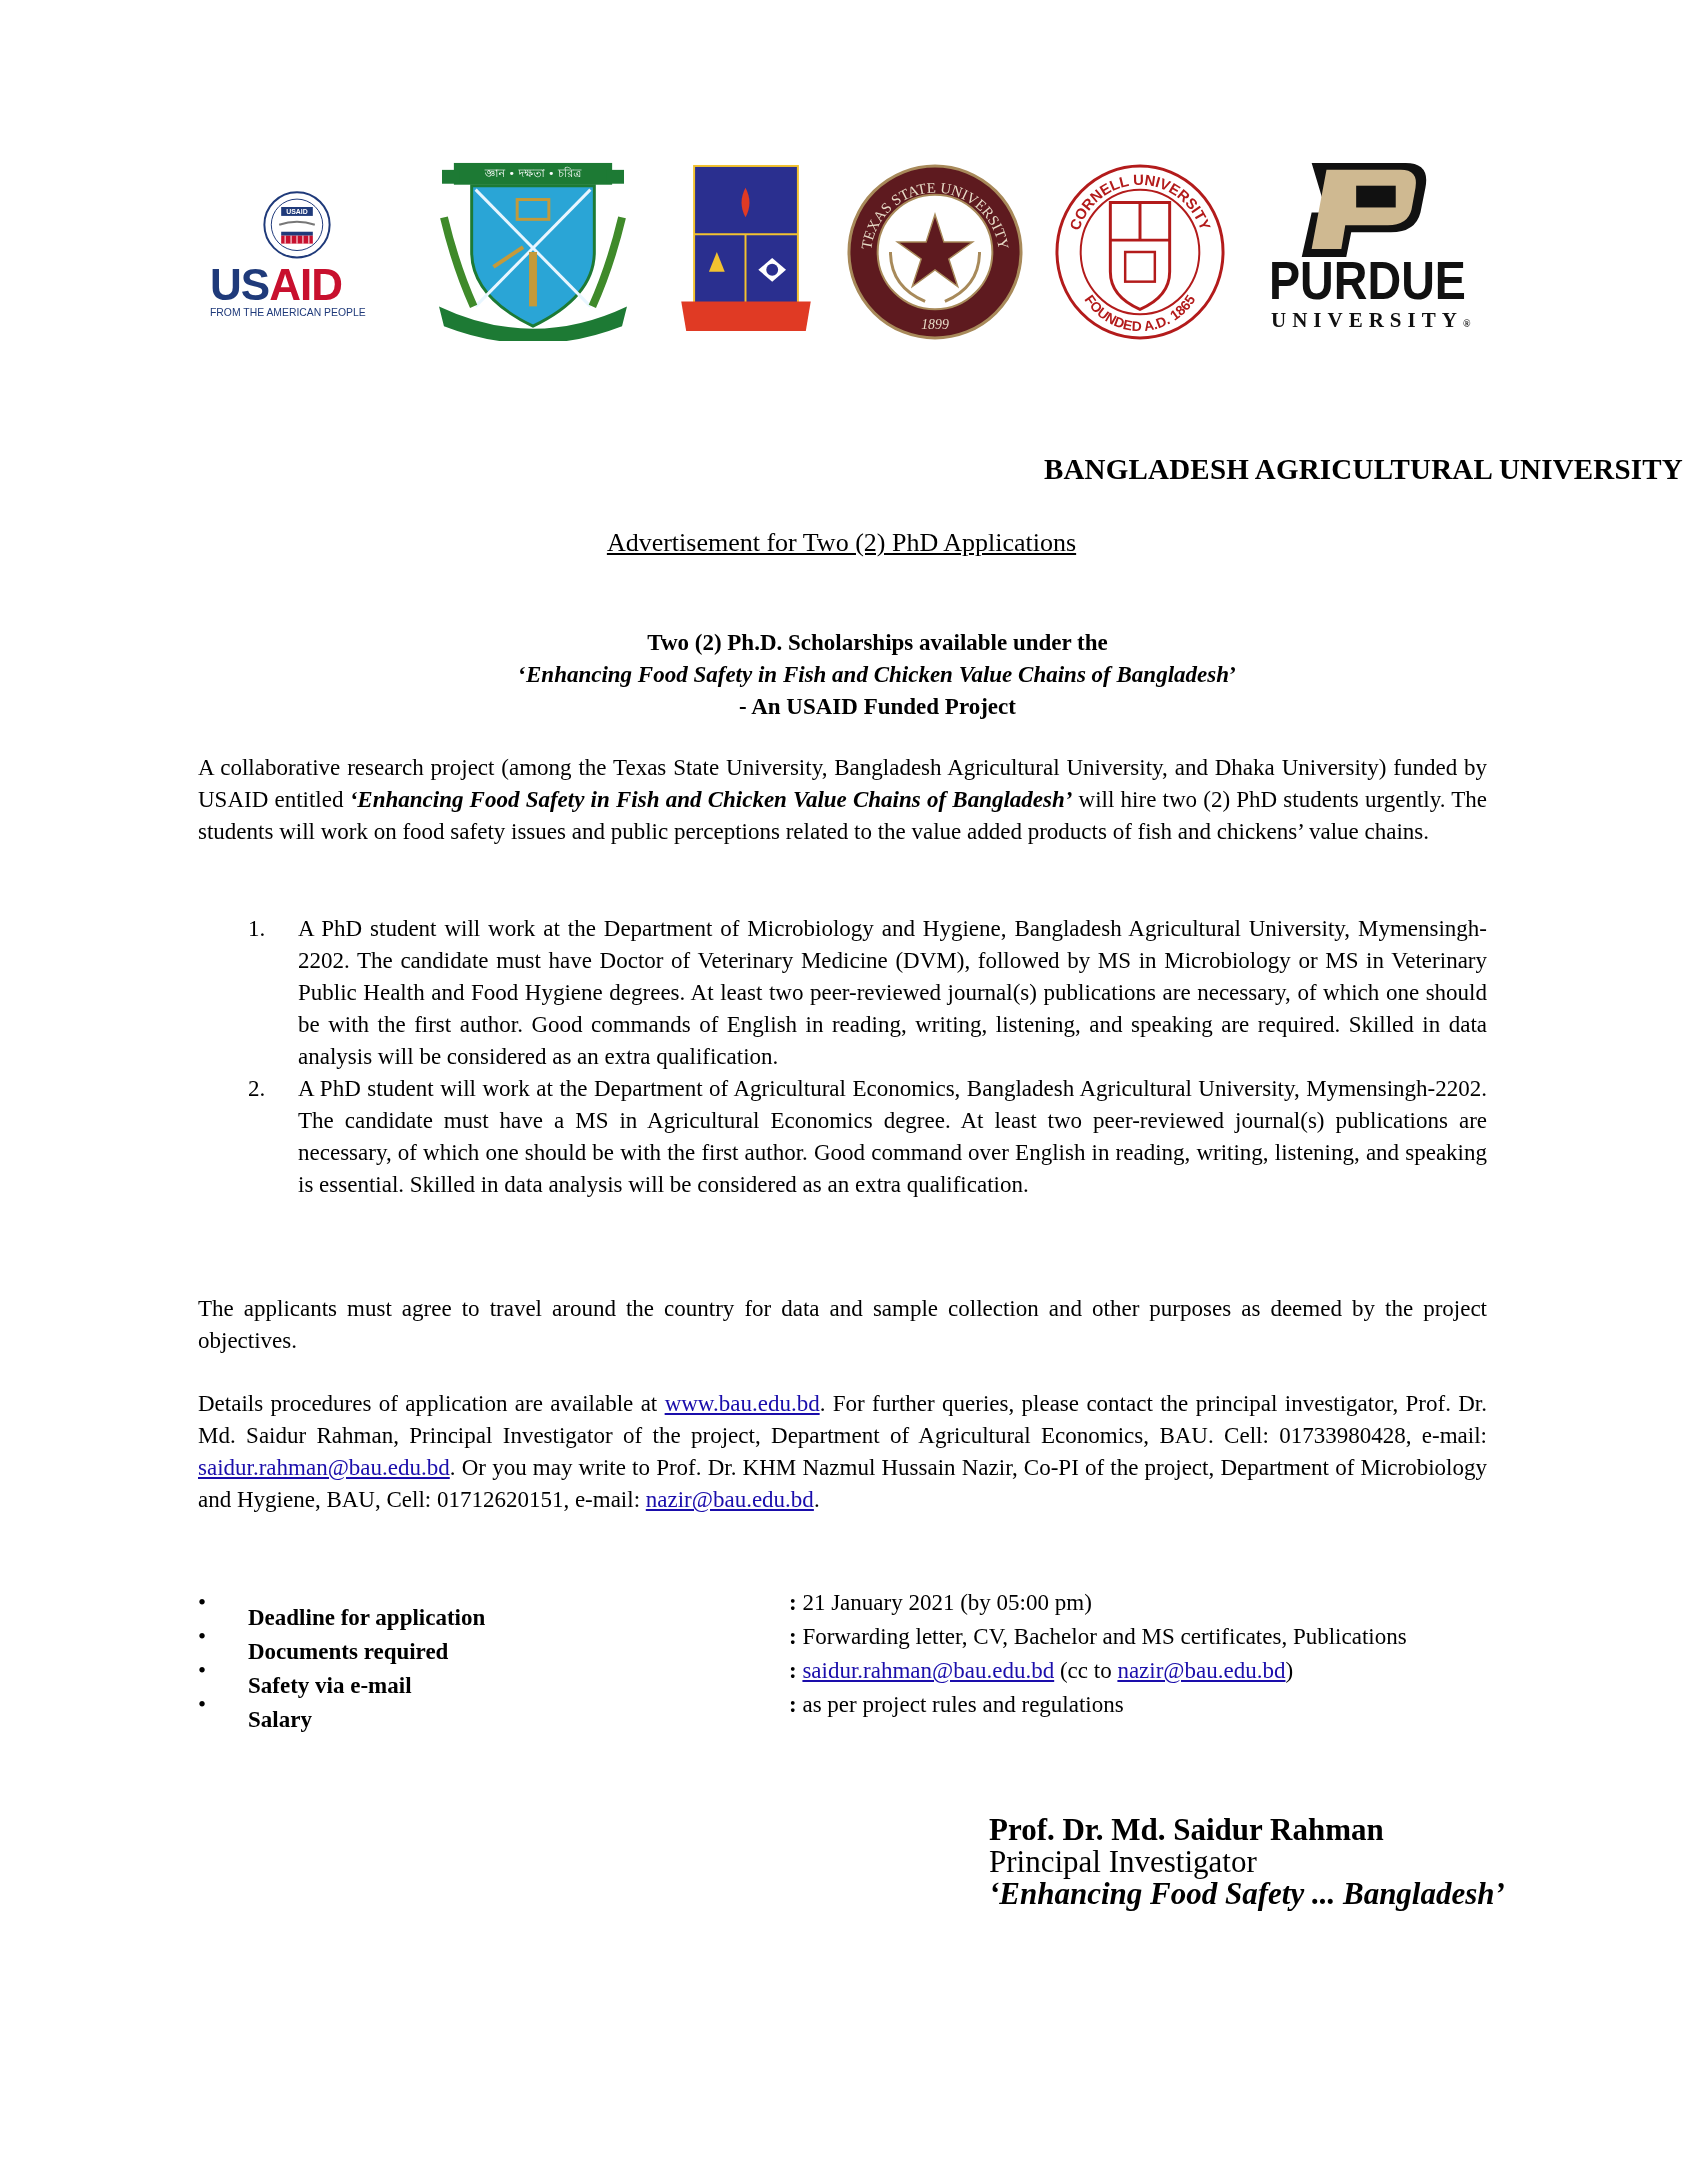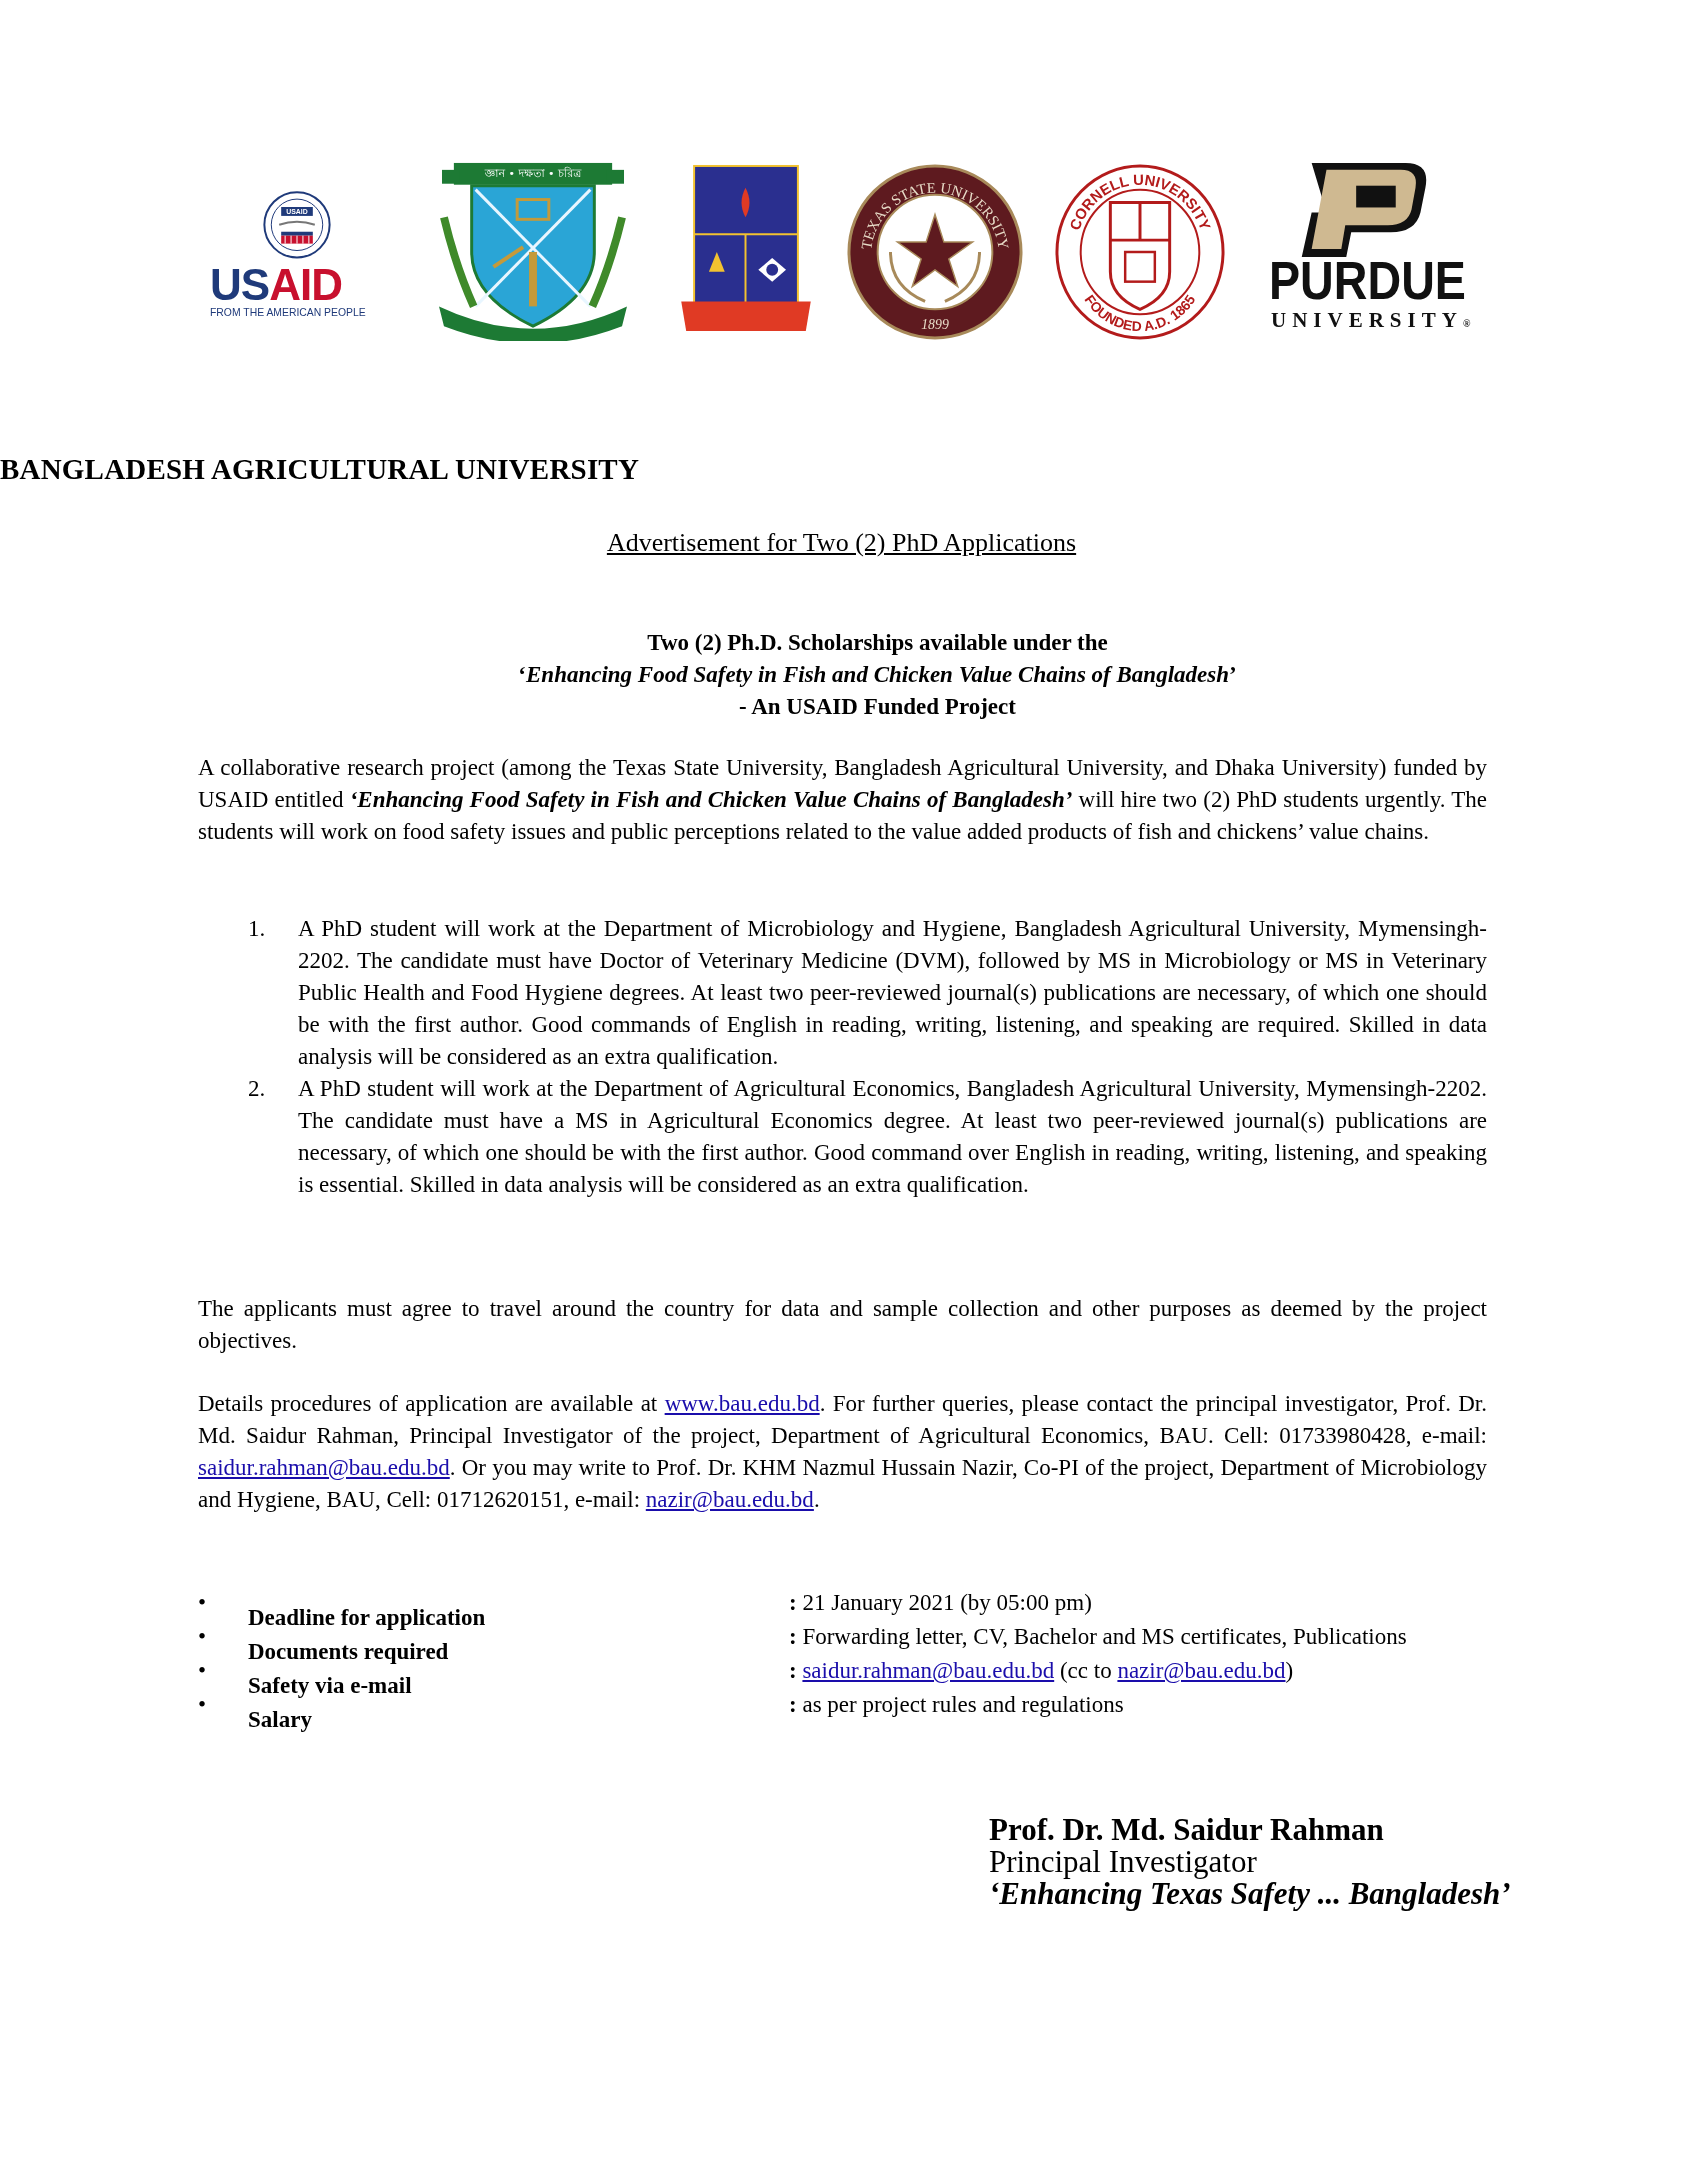--- a/index.html
+++ b/index.html
@@ -1,21 +1,21 @@
 <!DOCTYPE html>
 <html><head>
 <meta charset="utf-8">
 <style>
   html, body { margin: 0; padding: 0; background: #ffffff; }
   body { width: 1683px; height: 2178px; position: relative; overflow: hidden;
          font-family: "Liberation Serif", "DejaVu Serif", serif; color: #000; }
   .logos { position: absolute; top: 158px; left: 198px; width: 1287px; height: 188px; }
   .logo { position: absolute; }
 
-  .h-title { position: absolute; top: 453px; left: 0; width: 1683px; text-align: left;
+  .h-title { position: absolute; top: 453px; left: 0; width: 1683px; text-align: right;
              font-weight: bold; font-size: 29px; letter-spacing: 0.2px; }
   .h-sub { position: absolute; top: 528px; left: 0; width: 1683px; text-align: center;
            font-weight: normal; font-size: 26px; text-decoration: underline; }
   .h-block { position: absolute; top: 627px; left: 0; width: 1683px; text-align: center;
              font-weight: bold; font-size: 23px; line-height: 32px; padding-left: 36px; }
   .h-block i { font-style: italic; }
 
   .para { position: absolute; left: 198px; width: 1289px; font-size: 23px; line-height: 32px;
           text-align: justify; }
   .para a, .bullets a { color: #1a0dab; text-decoration: underline; }
@@ -179,15 +179,15 @@
   <div class="brow">
     <span class="dot">•</span>
     <span class="k">Salary</span>
     <span class="v"><b>:</b><span> as per project rules and regulations</span></span>
   </div>
 </div>
 
 <div class="sig">
   <div class="name">Prof. Dr. Md. Saidur Rahman</div>
   <div>Principal Investigator</div>
-  <div class="proj">‘Enhancing Texas Safety ... Bangladesh’</div>
+  <div class="proj">‘Enhancing Food Safety ... Bangladesh’</div>
 </div>
 
 
 </body></html>

